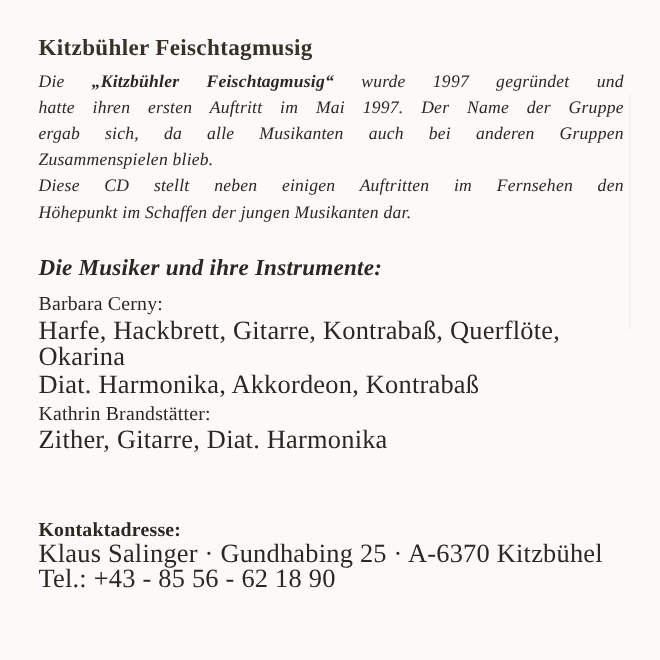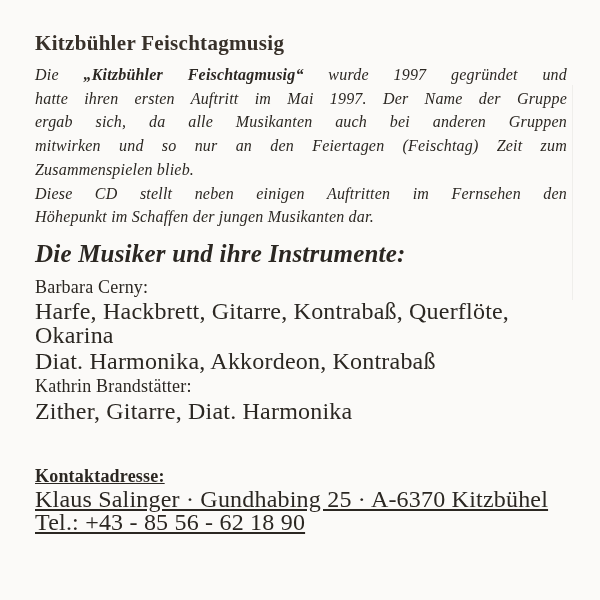--- a/index.html
+++ b/index.html
@@ -40,22 +40,22 @@
     white-space: nowrap;
     font-style: italic;
   }
   .intro .line.just {
     white-space: normal;
     text-align: justify;
     text-align-last: justify;
   }
   .b { font-weight: 700; }
   .musicians-heading {
-    margin-top: 13px;
-    font-size: 25px;
+    margin-top: 26px;
+    font-size: 21px;
     font-weight: 700;
     font-style: italic;
     line-height: 24px;
     margin-bottom: 9px;
     letter-spacing: 0.2px;
   }
   .musician {
     margin-bottom: 1.5px;
   }
   .musician .name {
@@ -63,22 +63,21 @@
     font-weight: 400;
     line-height: 24.5px;
     letter-spacing: 0.2px;
   }
   .musician .instruments {
     font-size: 24px;
     line-height: 24px;
     letter-spacing: 0.2px;
   }
   .contact {
-    margin-top: 42px;
-    text-decoration: underline;
+    margin-top: 58px;
   }
   .contact .heading {
     font-size: 18px;
     font-weight: 700;
     line-height: 23px;
     letter-spacing: 0.2px;
   }
   .contact .row {
     font-size: 24px;
     line-height: 23px;
@@ -98,21 +97,20 @@
 <body>
 
 <div class="page">
 
   <h1 class="title">Kitzbühler Feischtagmusig</h1>
 
   <div class="intro">
     <div class="line just"><span>Die </span><span class="b">„Kitzbühler Feischtagmusig“</span><span> wurde 1997 gegründet und</span></div>
     <div class="line just">hatte ihren ersten Auftritt im Mai 1997. Der Name der Gruppe</div>
     <div class="line just">ergab sich, da alle Musikanten auch bei anderen Gruppen</div>
-    <div class="line just">mitwirken und so nur an den Feiertagen (Feischtag) Zeit zum</div>
     <div class="line">Zusammenspielen blieb.</div>
     <div class="line just">Diese CD stellt neben einigen Auftritten im Fernsehen den</div>
     <div class="line">Höhepunkt im Schaffen der jungen Musikanten dar.</div>
   </div>
 
   <div class="musicians-heading">Die Musiker und ihre Instrumente:</div>
 
   <div>
     <div class="musician">
       <div class="name">Barbara Cerny:</div>

